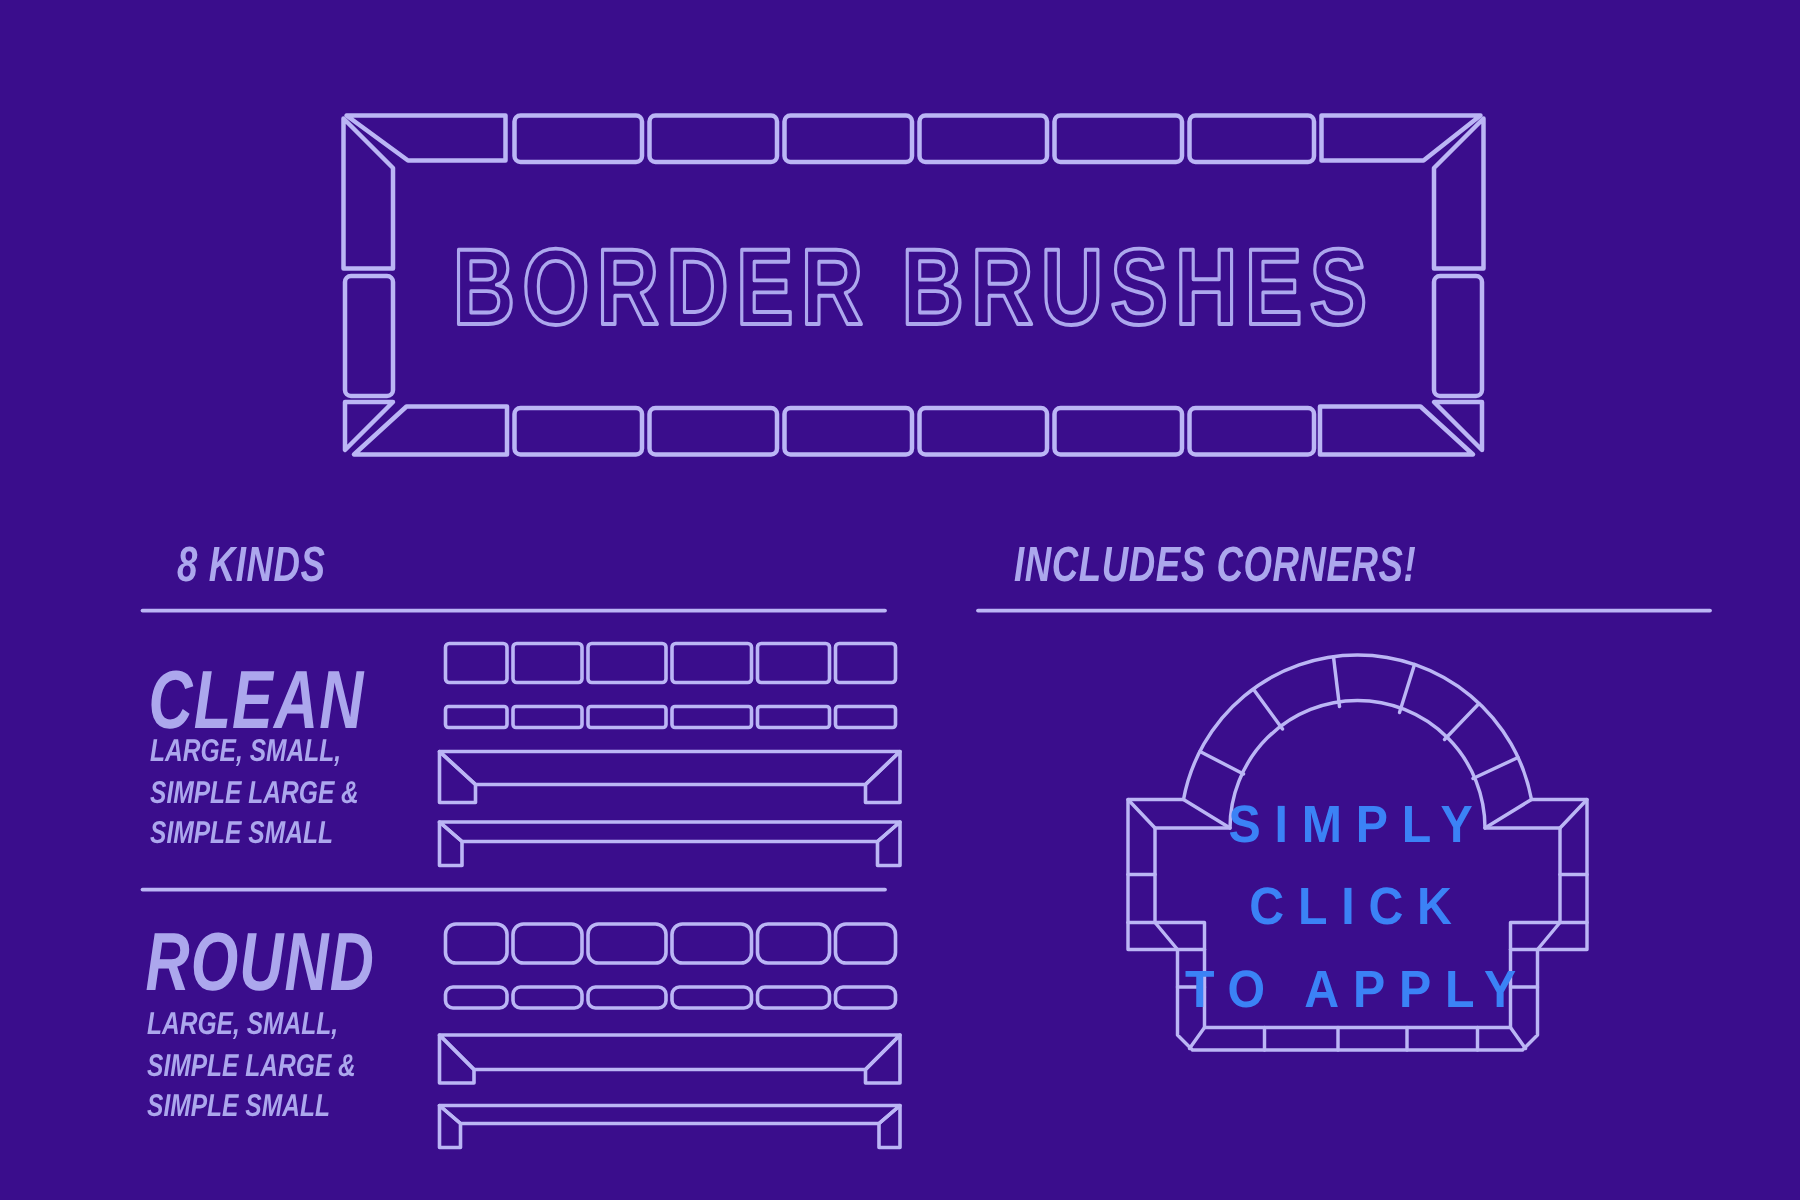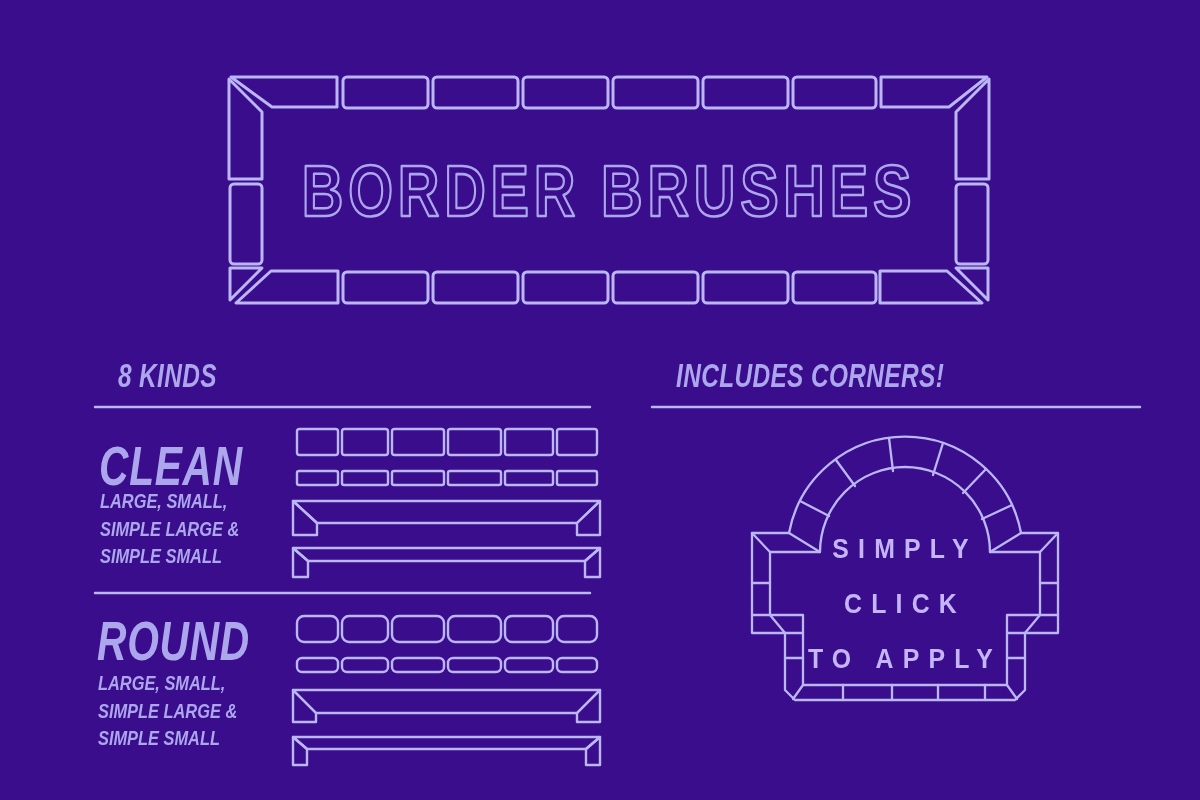--- a/index.html
+++ b/index.html
@@ -17,21 +17,21 @@
   }
   .h-section{font-size:33px;}
   .h-group{font-size:55px;letter-spacing:1px;}
   .desc{
     color:#ACA7ED;font-weight:bold;font-style:italic;
     font-size:21px;line-height:27.5px;
     transform:scaleX(0.78);transform-origin:left top;
     white-space:nowrap;
   }
   .apply-text{
-    color:#c4b5fd;font-weight:bold;font-size:27px;line-height:55px;
+    color:#3b82f6;font-weight:bold;font-size:35px;line-height:55px;
     letter-spacing:10px;text-align:center;white-space:nowrap;
   }
   .apply-text div{transform:scaleX(0.92);transform-origin:center top;}
 </style>
 </head>
 <body>
 
 <svg width="1200" height="800" viewBox="0 0 1200 800">
   <g fill="none" stroke="#BBB6F5" stroke-width="3" stroke-linejoin="round" stroke-linecap="round">
 

